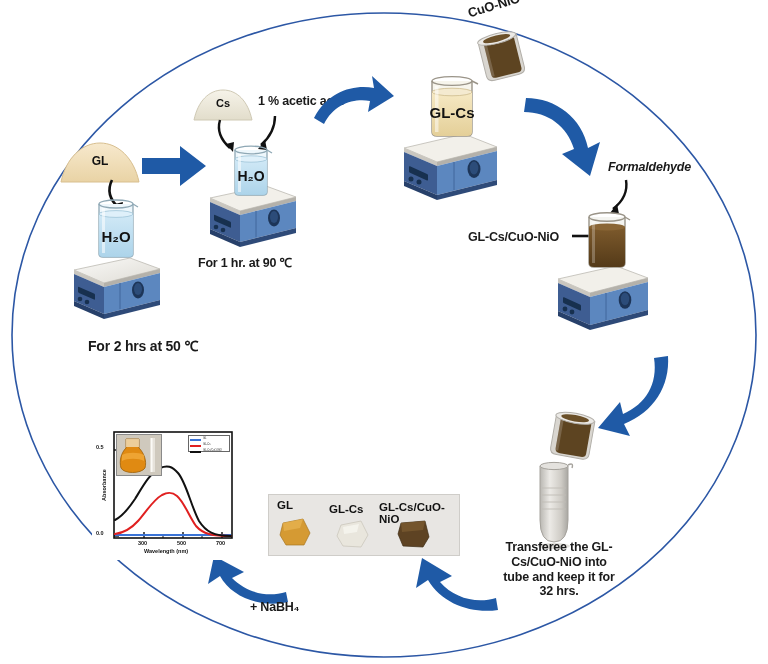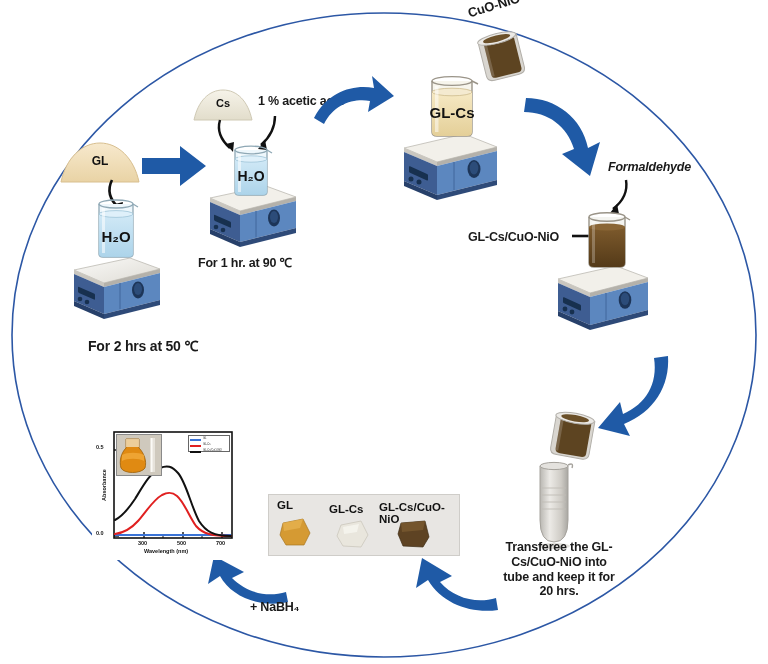--- a/index.html
+++ b/index.html
@@ -380,21 +380,21 @@
       <line x1="14" y1="37" x2="38" y2="37" stroke="#bfbcb6" stroke-width="0.9"></line>
       <line x1="14" y1="44" x2="38" y2="44" stroke="#bfbcb6" stroke-width="0.9"></line>
       <line x1="14" y1="51" x2="38" y2="51" stroke="#bfbcb6" stroke-width="0.9"></line>
       <ellipse cx="26" cy="88" rx="16" ry="3" fill="#cecbc5" opacity="0.6"></ellipse>
     </svg>
   </div>
 
   <div class="lbl" style="left:498px;top:540px;font-size:12.5px;width:122px;text-align:center;">Transferee the GL-
 Cs/CuO-NiO into
 tube and keep it for
-20 hrs.</div>
+32 hrs.</div>
 
   <svg class="arrow" style="left:412px;top:556px;" width="88" height="62" viewBox="0 0 88 62">
     <path d="M86 54 C60 58 30 48 16 24 L4 32 L10 2 L40 20 L28 26 C42 42 64 48 84 42 Z" fill="#1f5aa6"></path>
   </svg>
 
   <div class="photo-panel" style="left:268px;top:494px;width:192px;height:62px;">
     <div class="sample-lbl" style="left:8px;top:4px;font-size:11.5px;">GL</div>
     <div class="sample-lbl" style="left:60px;top:8px;font-size:11.5px;">GL-Cs</div>
     <div class="sample-lbl" style="left:110px;top:6px;font-size:11.5px;">GL-Cs/CuO-NiO</div>
 

